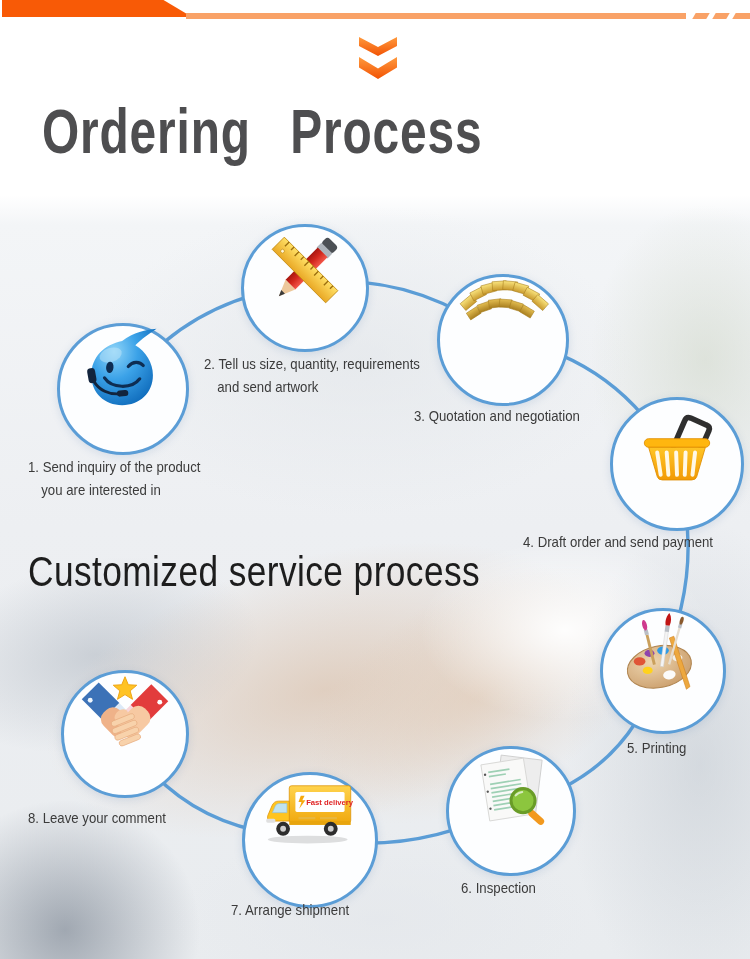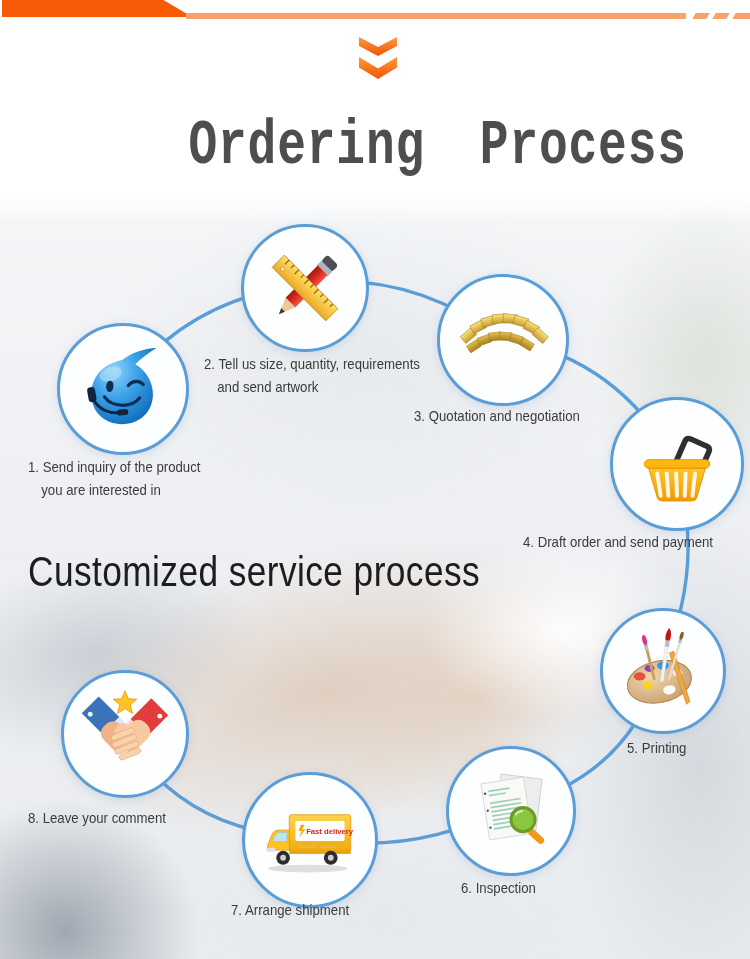--- a/index.html
+++ b/index.html
@@ -10,42 +10,42 @@
   .banner-dark{position:absolute;left:2px;top:0;width:190px;height:17px;background:#f85a06;
                clip-path:polygon(0 0,85% 0,100% 100%,0 100%);}
   .banner-stripe{position:absolute;left:186px;top:13px;width:500px;height:6px;background:#f9a267;}
   .dash{position:absolute;top:13px;height:6px;background:#f9a267;transform:skewX(-30deg);}
   .dash1{left:694px;width:14px;} .dash2{left:714px;width:14px;} .dash3{left:734px;width:18px;}
   .chev{position:absolute;left:359px;width:38px;height:19px;
         background:linear-gradient(180deg,#ff9a3e,#f25304);
         clip-path:polygon(0 0,50% 52%,100% 0,100% 48%,50% 100%,0 48%);}
   .chev1{top:37px;} .chev2{top:57px;height:22px;}
   
-  .title{position:absolute;top:98px;left:0;right:0;margin:16px;text-align:right;z-index:3;font-family:Liberation Mono, monospace;}
+  .title{position:absolute;top:98px;left:0;right:0;margin:0;text-align:left;z-index:3;}
   .title span{display:inline-block;font-size:57px;font-weight:bold;color:#4e4e50;
               letter-spacing:1px;word-spacing:30px;transform:scale(.84,1.1);}
   .subtitle{position:absolute;left:28px;top:548px;margin:0;z-index:3;font-weight:400;
             font-size:42px;color:#1d1d1d;transform:scaleX(.84);transform-origin:left top;
             letter-spacing:.5px;}
   
   .blob{position:absolute;border-radius:50%;z-index:0;}
   .b-haze {left:90px;top:205px;width:540px;height:310px;background:radial-gradient(closest-side,rgba(223,227,231,.55),rgba(223,227,231,0));}
   .b-green{left:590px;top:205px;width:230px;height:310px;background:radial-gradient(closest-side,rgba(203,211,194,.5),rgba(203,211,194,0));}
   .b-slv-l{left:-70px;top:560px;width:330px;height:190px;transform:rotate(-10deg);background:radial-gradient(closest-side,rgba(148,158,170,.38),rgba(148,158,170,0));}
   .b-hand1{left:40px;top:555px;width:570px;height:270px;transform:rotate(-14deg);background:radial-gradient(closest-side,rgba(216,186,160,.6),rgba(216,186,160,0));}
   .b-hand2{left:290px;top:590px;width:380px;height:210px;transform:rotate(-28deg);background:radial-gradient(closest-side,rgba(224,198,174,.55),rgba(224,198,174,0));}
   .b-cuff {left:420px;top:540px;width:290px;height:180px;background:radial-gradient(closest-side,rgba(255,255,255,.95),rgba(255,255,255,0));}
   .b-arm-r{left:565px;top:520px;width:270px;height:490px;background:radial-gradient(closest-side,rgba(185,193,201,.45),rgba(185,193,201,0));}
   .b-dark {left:-70px;top:800px;width:270px;height:260px;background:radial-gradient(closest-side,rgba(88,100,116,.5),rgba(88,100,116,0));}
   .b-low  {left:170px;top:830px;width:420px;height:180px;background:radial-gradient(closest-side,rgba(228,231,235,.7),rgba(228,231,235,0));}
   
   .connectors{position:absolute;left:0;top:0;z-index:1;}
   .node{position:absolute;border-radius:50%;background:#fdfeff;border:3px solid #5b9dd6;
         box-shadow:0 2px 8px rgba(90,130,175,.18);z-index:2;
-        display:flex;align-items:center;justify-content:center;}
+        display:flex;align-items:flex-start;justify-content:center;}
   .n1{left:57px; top:323px;width:126px;height:126px;}
   .n2{left:241px;top:224px;width:122px;height:122px;}
   .n3{left:437px;top:274px;width:126px;height:126px;}
   .n4{left:610px;top:397px;width:128px;height:128px;}
   .n5{left:600px;top:608px;width:120px;height:120px;}
   .n6{left:446px;top:746px;width:124px;height:124px;}
   .n7{left:242px;top:772px;width:130px;height:130px;}
   .n8{left:61px; top:670px;width:122px;height:122px;}
   
   .lbl{position:absolute;z-index:3;font-size:15px;line-height:23px;color:#3b3b3b;

